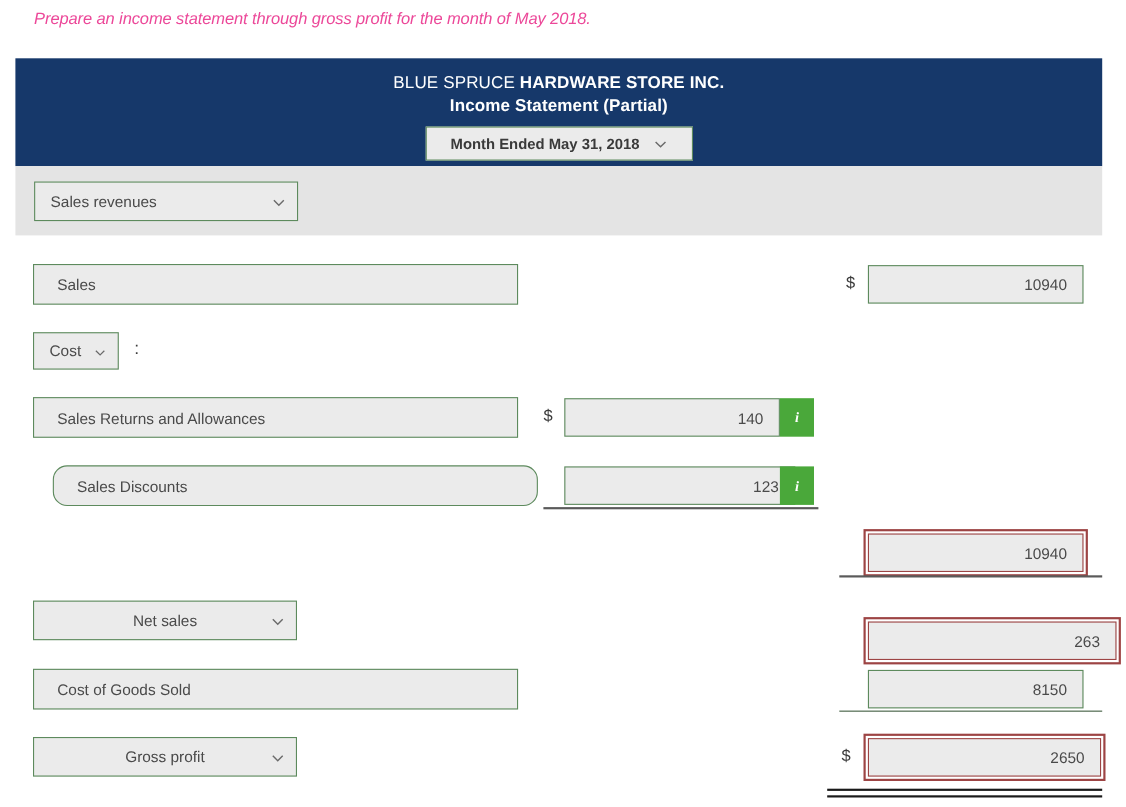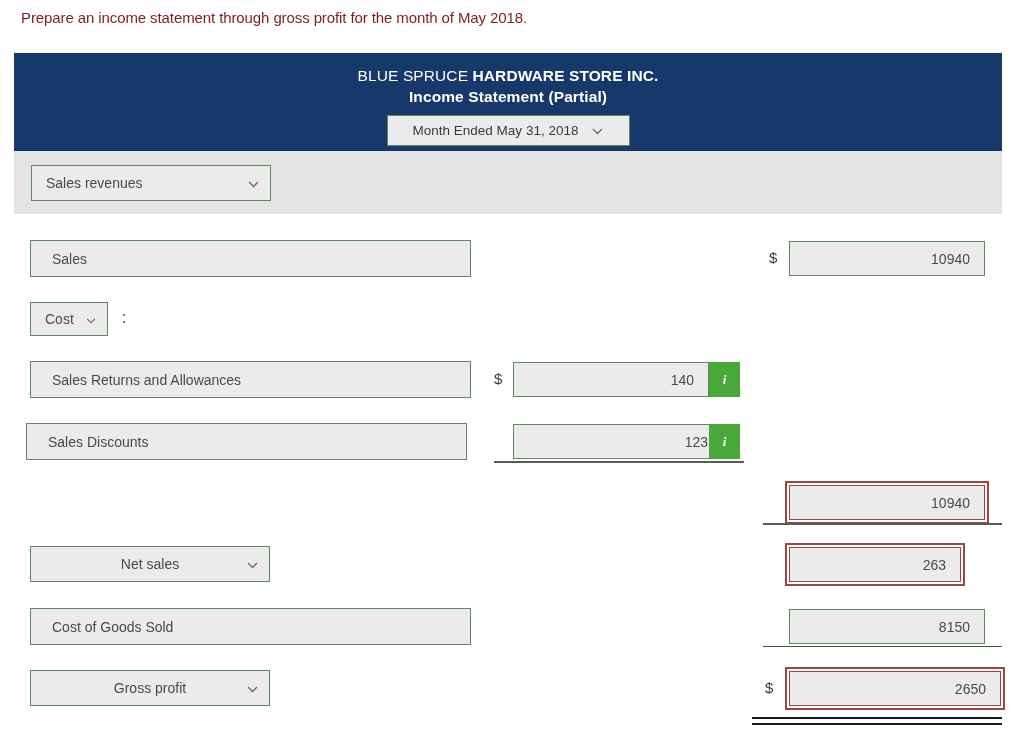--- a/index.html
+++ b/index.html
@@ -12,24 +12,25 @@
     height: 734px;
     font-family: "Liberation Sans", sans-serif;
     color: #2e2e2e;
     overflow: hidden;
     position: relative;
   }
 
   
   .prompt {
     font-size: 15px;
-    color: #7f1d1d;
-    padding: 9px 0 0 21px;
+    color: #ec4899;
+    padding: 9px 0 0 31px;
     letter-spacing: -0.1px;
     white-space: nowrap;
+    font-style: italic;
   }
 
   
   .card {
     position: absolute;
     left: 14px;
     top: 53px;
     width: 988px;
   }
 
@@ -55,21 +56,21 @@
   .period-wrap { margin-top: 7px; }
   .period-select {
     display: inline-flex;
     align-items: center;
     justify-content: center;
     width: 243px;
     height: 31px;
     background: #ebebeb;
     border: 1px solid #5d8a5d;
     font-size: 13.5px;
-    font-weight: normal;
+    font-weight: bold;
     color: #3a3a3a;
     position: relative;
     box-sizing: border-box;
     cursor: pointer;
   }
   .period-select .caret { margin-left: 14px; }
 
   
   .section-band {
     background: #e4e4e4;
@@ -232,42 +233,42 @@
 </div>
 
 <div class="row" style="top:361px;left:0;width:1024px;height:37px;">
   <div class="txt" style="position:absolute;left:30px;top:0;">Sales Returns and Allowances</div>
   <span class="dollar" style="position:absolute;left:494px;top:10px;">$</span>
   <div class="num" style="position:absolute;left:513px;top:1px;width:196px;">140</div>
   <button class="info-btn" style="position:absolute;left:709px;top:1px;">i</button>
 </div>
 
 <div class="row" style="top:423px;left:0;width:1024px;height:37px;">
-  <div class="txt" style="position:absolute;left:26px;top:0;">Sales Discounts</div>
+  <div class="txt" style="position:absolute;left:48px;top:0;border-radius:13px;">Sales Discounts</div>
   <div class="num" style="position:absolute;left:513px;top:1px;width:210px;">123</div>
   <button class="info-btn" style="position:absolute;left:709px;top:1px;">i</button>
 </div>
 
 <div class="rule" style="left:494px;top:461px;width:250px;"></div>
 
 <div class="row" style="top:485px;left:0;width:1024px;height:35px;">
   <div class="num err" style="position:absolute;left:789px;top:0;width:196px;">10940</div>
 </div>
 <div class="rule" style="left:763px;top:523px;width:239px;"></div>
 
 <div class="row" style="top:546px;left:0;width:1024px;height:36px;">
   <div class="sel wide" style="position:absolute;left:30px;top:0;">
     <span>Net sales</span>
     <span class="caret">
       <svg width="11" height="7" viewBox="0 0 11 7" aria-hidden="true">
           <path d="M1 1 L5.5 5.5 L10 1" fill="none" stroke="#6a6a6a" stroke-width="1.3"></path>
         </svg>
     </span>
   </div>
-  <div class="num err" style="position:absolute;left:789px;top:1px;width:172px;">263</div>
+  <div class="num err" style="position:absolute;left:789px;top:19px;width:226px;">263</div>
 </div>
 
 <div class="row" style="top:608px;left:0;width:1024px;height:37px;">
   <div class="txt" style="position:absolute;left:30px;top:0;">Cost of Goods Sold</div>
   <div class="num" style="position:absolute;left:789px;top:1px;width:196px;">8150</div>
 </div>
 <div class="rule-thin" style="left:763px;top:646px;width:239px;"></div>
 
 <div class="row" style="top:670px;left:0;width:1024px;height:36px;">
   <div class="sel wide" style="position:absolute;left:30px;top:0;align-items:center;">

